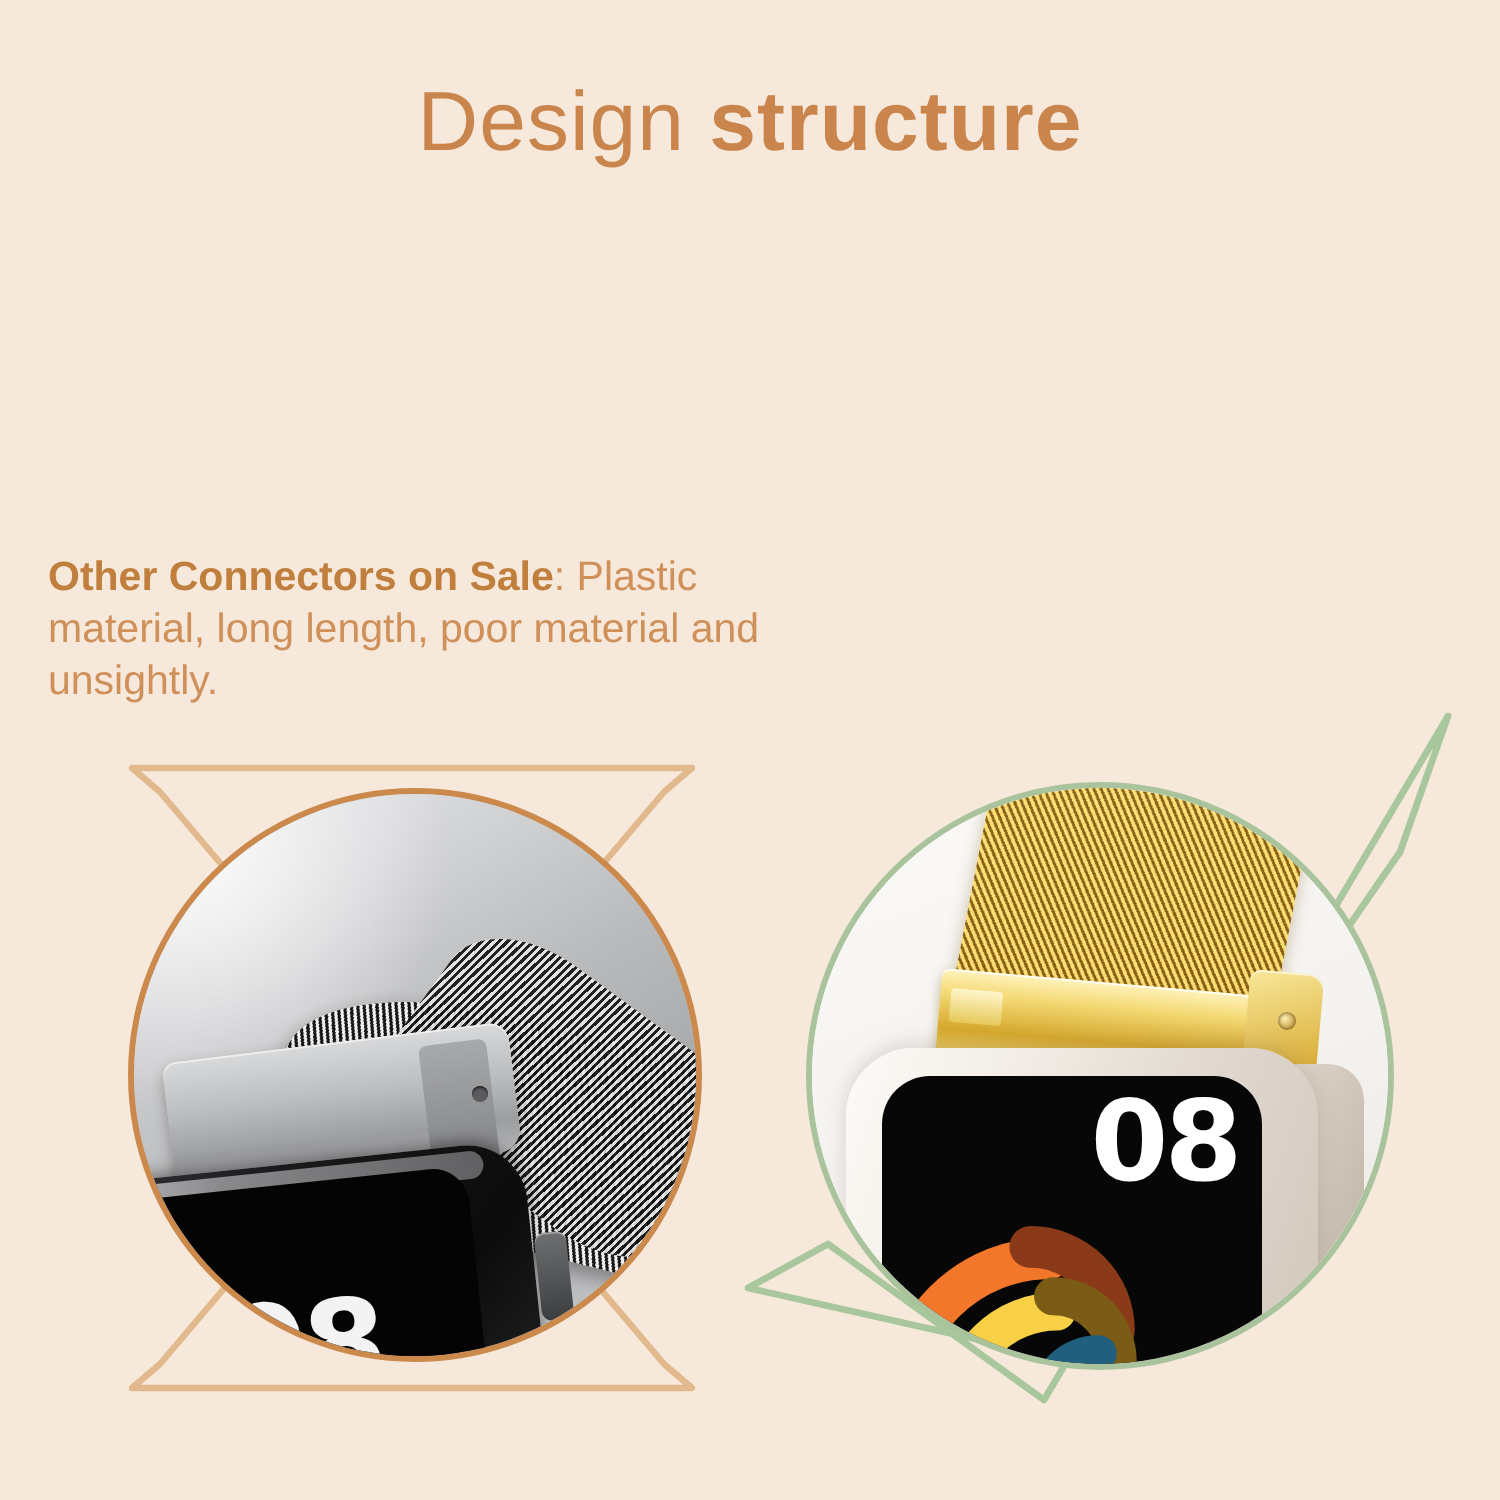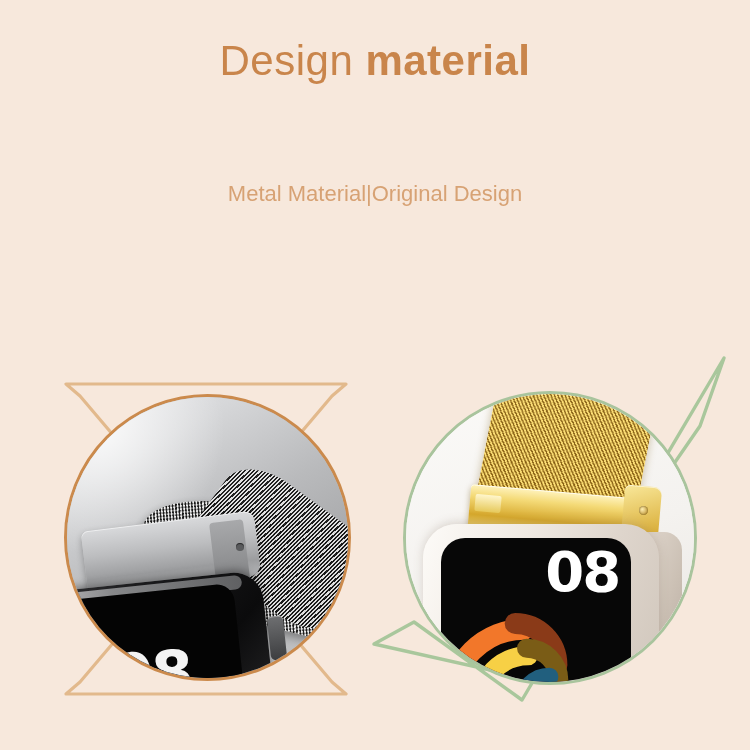--- a/index.html
+++ b/index.html
@@ -232,26 +232,28 @@
     text-align:left;
   }
   .rp-arc{position:absolute;left:0;top:0;width:100%;height:100%;}
 </style>
 </head>
 <body>
 
 <div id="stage">
 
   <div class="title">
-    <span class="t-light">Design </span><span class="t-bold">material</span>
-  </div>
-
-
-  <div class="tagline">Metal Material|Original Design</div>
-
+    <span class="t-light">Design </span><span class="t-bold">structure</span>
+  </div>
+
+
+
+  <div class="copy copy-left">
+    <span class="lead">Other Connectors on Sale</span><span class="colon">: </span><span>Plastic material, long length, poor material and unsightly.</span>
+  </div>
 
 
   <div class="mark-x">
     <svg viewBox="0 0 292 322" xmlns="http://www.w3.org/2000/svg">
 
       <path d="M6 6 L286 6 L272 18 L160 150 L146 161 L132 150 L20 18 Z" fill="none" stroke="#e2b98c" stroke-width="3.2" stroke-linejoin="round"></path>
 
       <path d="M146 161 L160 172 L272 304 L286 316 L6 316 L20 304 L132 172 Z" fill="none" stroke="#e2b98c" stroke-width="3.2" stroke-linejoin="round"></path>
     </svg>
   </div>

